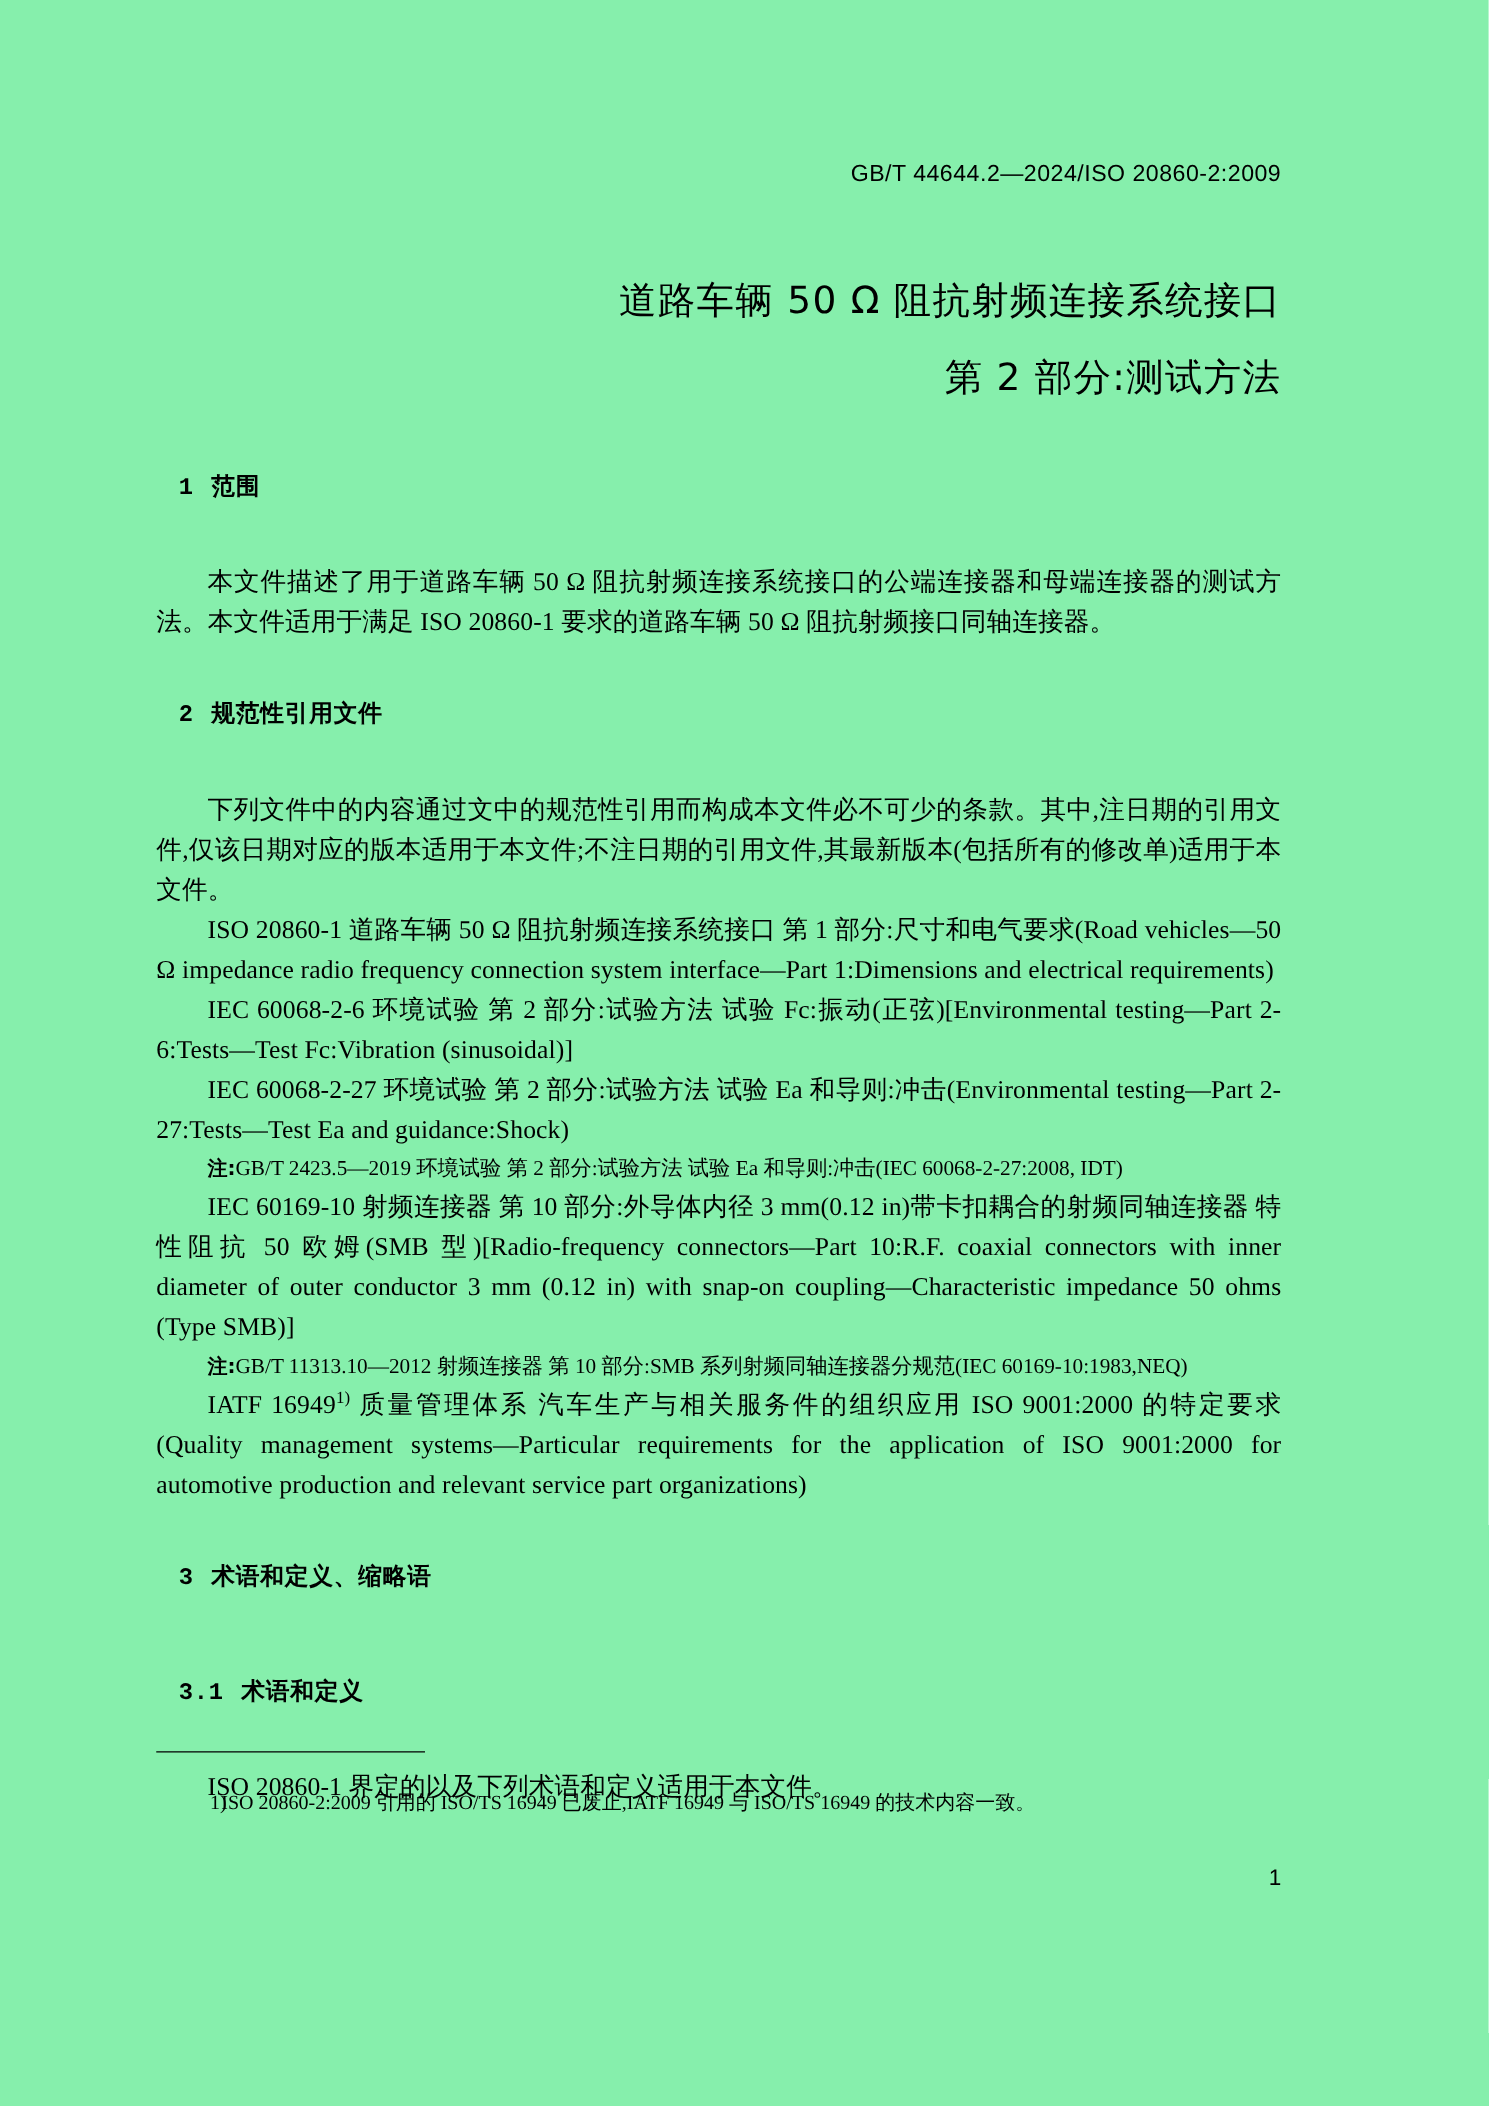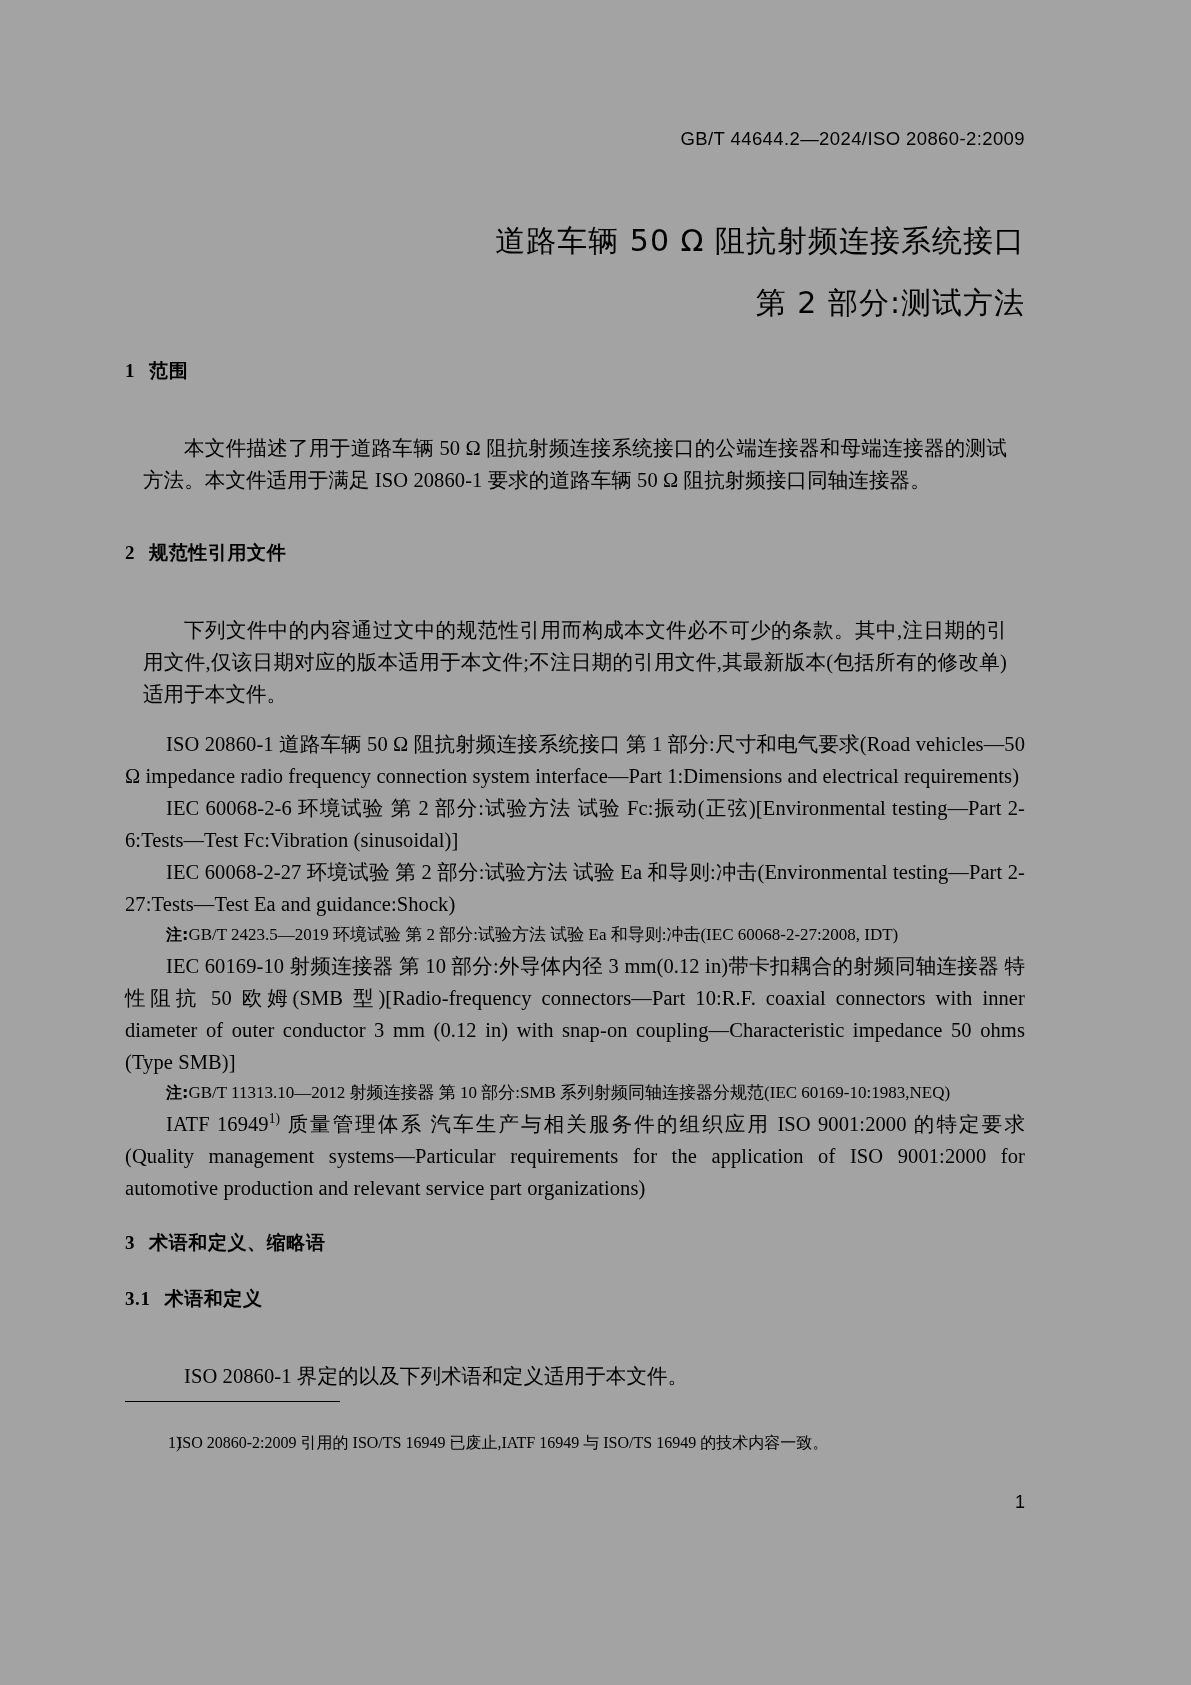--- a/index.html
+++ b/index.html
@@ -9,21 +9,21 @@
   }
   body {
     font-family: "Liberation Serif", "DejaVu Serif", serif;
     color: #000000;
   }
   .page {
     position: relative;
     width: 1191px;
     height: 1685px;
     margin: 0 auto;
-    background: #a3a3a3;
+    background: #86efac;
     box-sizing: border-box;
     overflow: hidden;
   }
 
   
   .running-header {
     position: absolute;
     top: 128px;
     left: 125px;
     width: 900px;
@@ -55,36 +55,36 @@
   
   .body-col {
     position: absolute;
     top: 358px;
     left: 125px;
     width: 900px;
   }
 
   
   .clause-h {
-    font-family: Liberation Serif, serif;
+    font-family: Liberation Mono, monospace;
     font-size: 19px;
     font-weight: 600;
     letter-spacing: 0.6px;
-    margin: 0;
+    margin: 18px;
   }
   .clause-h .num { margin-right: 14px; }
 
   
   .para {
     font-family: "Liberation Serif", "DejaVu Serif", serif;
     font-size: 20.5px;
     line-height: 32px;
     text-align: justify;
     text-align-last: left;
-    margin: 18px;
+    margin: 0;
     text-indent: 0;
     letter-spacing: 0.1px;
   }
   .indent { text-indent: 41px; }
 
   
   .ref-entry {
     font-family: "Liberation Serif", "DejaVu Serif", serif;
     font-size: 20.5px;
     line-height: 32px;

